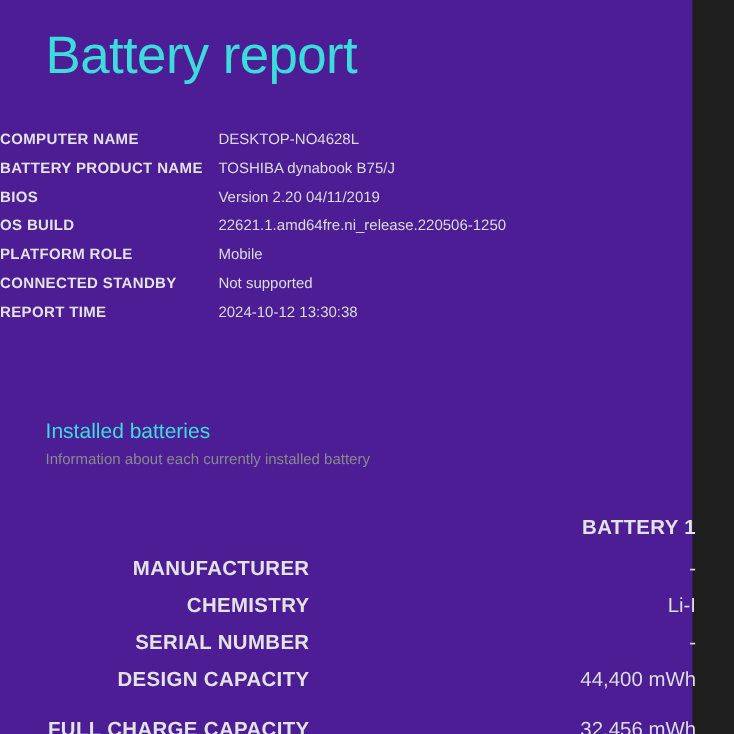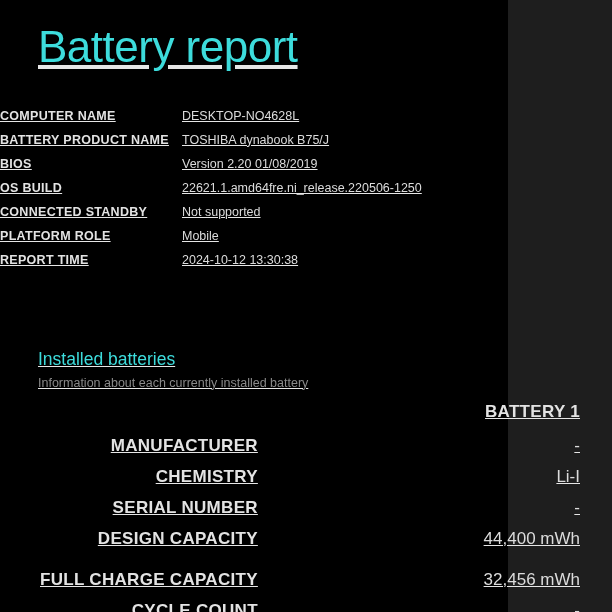--- a/index.html
+++ b/index.html
@@ -8,27 +8,26 @@
     background: #1e1e1e;
     width: 612px;
     height: 612px;
     overflow: hidden;
   }
   body {
     font-family: "Liberation Sans", sans-serif;
     color: #e6e6e6;
   }
   .page {
-    width: 508px;
+    width: 577px;
     height: 612px;
     box-sizing: border-box;
     padding: 0;
     position: relative;
-    background: #000000;
-    text-decoration: underline;
+    background: #4c1d95;
   }
   .title {
     font-size: 44px;
     font-weight: 400;
     color: #3ddcdc;
     letter-spacing: -0.5px;
     margin: 0;
     padding: 22px 0 0 38px;
     line-height: 1.15;
   }
@@ -60,21 +59,21 @@
   }
   .section-title {
     font-size: 17.5px;
     color: #3ddcdc;
     font-weight: 400;
     margin: 0 0 6px 0;
   }
   .section-sub {
     font-size: 12.5px;
     color: #8a8a8a;
-    margin: 0 0 12px 0;
+    margin: 0 0 40px 0;
   }
   .batt {
     border-collapse: collapse;
     margin-left: 2px;
     width: 540px;
   }
   .batt td, .batt th {
     padding: 0 0 11px 0;
     font-size: 17px;
     vertical-align: top;
@@ -111,33 +110,33 @@
       <tr>
         <td class="label">COMPUTER NAME</td>
         <td class="value">DESKTOP-NO4628L</td>
       </tr>
       <tr>
         <td class="label">BATTERY PRODUCT NAME</td>
         <td class="value">TOSHIBA dynabook B75/J</td>
       </tr>
       <tr>
         <td class="label">BIOS</td>
-        <td class="value">Version 2.20 01/08/2019</td>
+        <td class="value">Version 2.20 04/11/2019</td>
       </tr>
       <tr>
         <td class="label">OS BUILD</td>
         <td class="value">22621.1.amd64fre.ni_release.220506-1250</td>
       </tr>
       <tr>
+        <td class="label">PLATFORM ROLE</td>
+        <td class="value">Mobile</td>
+      </tr>
+      <tr>
         <td class="label">CONNECTED STANDBY</td>
         <td class="value">Not supported</td>
-      </tr>
-      <tr>
-        <td class="label">PLATFORM ROLE</td>
-        <td class="value">Mobile</td>
       </tr>
       <tr>
         <td class="label">REPORT TIME</td>
         <td class="value">2024-10-12  13:30:38</td>
       </tr>
     </tbody>
   </table>
 
   <div class="section">
     <h2 class="section-title">Installed batteries</h2>

